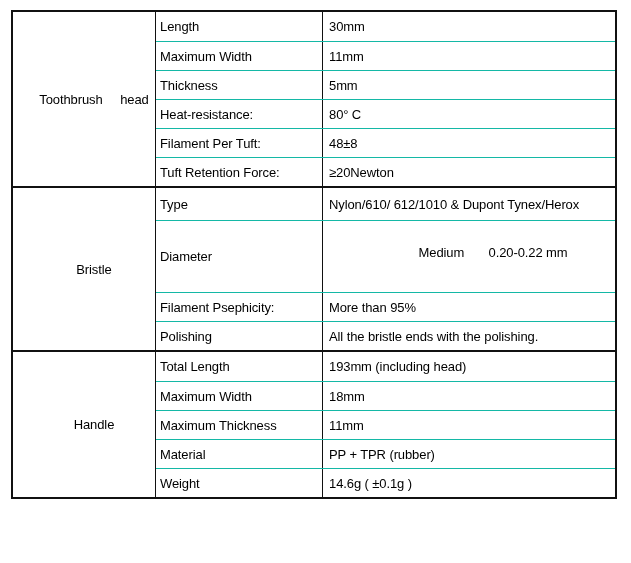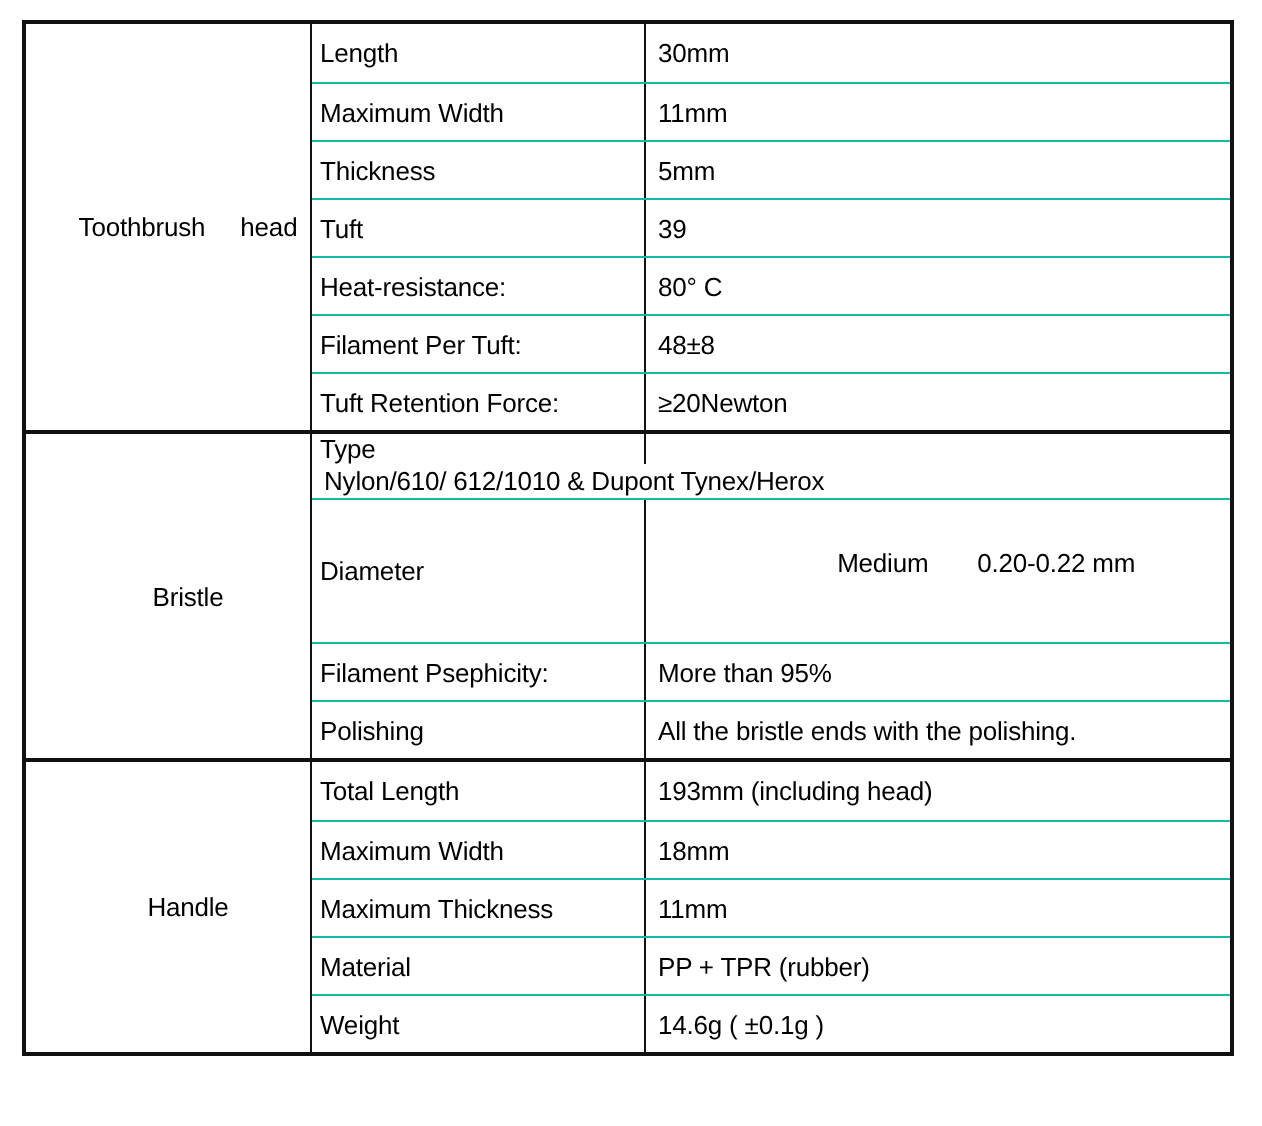--- a/index.html
+++ b/index.html
@@ -50,21 +50,21 @@
     min-width: 0;
   }
   .row {
     display: flex;
     height: 29px;
     box-sizing: border-box;
   }
   .row + .row {
     border-top: 1px solid #14b8a6;
   }
-  .row.tall-type { height: 32px; flex-direction: column; }
+  .row.tall-type { height: 32px; }
   .row.tall-diameter { height: 72px; }
   .label-cell {
     width: 167px;
     box-sizing: border-box;
     border-right: 1px solid #111111;
     display: flex;
     align-items: center;
     padding-left: 4px;
     flex-shrink: 0;
     white-space: pre;
@@ -105,24 +105,20 @@
         <div class="label-cell">Length</div>
         <div class="value-cell">30mm</div>
       </div>
       <div class="row">
         <div class="label-cell">Maximum Width</div>
         <div class="value-cell">11mm</div>
       </div>
       <div class="row">
         <div class="label-cell">Thickness</div>
         <div class="value-cell">5mm</div>
-      </div>
-      <div class="row">
-        <div class="label-cell">Tuft</div>
-        <div class="value-cell">39</div>
       </div>
       <div class="row">
         <div class="label-cell">Heat-resistance:</div>
         <div class="value-cell">80° C</div>
       </div>
       <div class="row">
         <div class="label-cell">Filament Per Tuft:</div>
         <div class="value-cell">48±8</div>
       </div>
       <div class="row">

